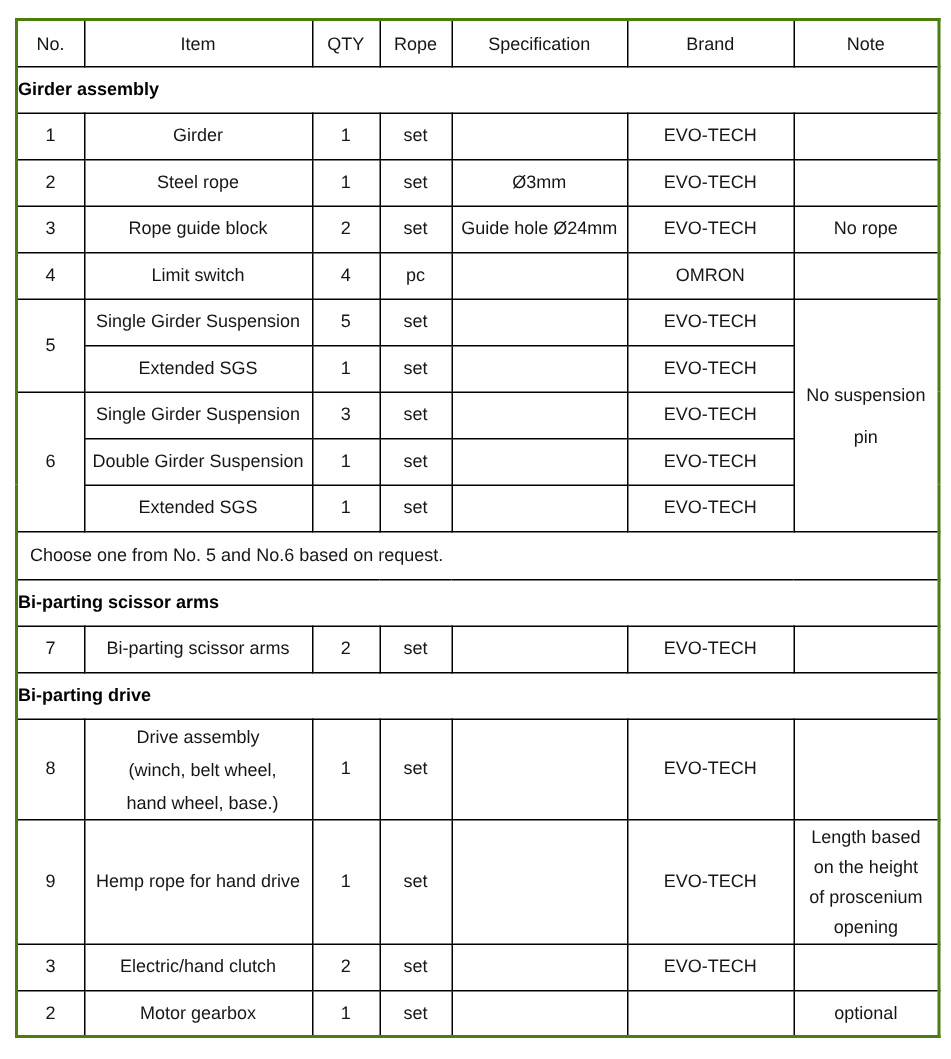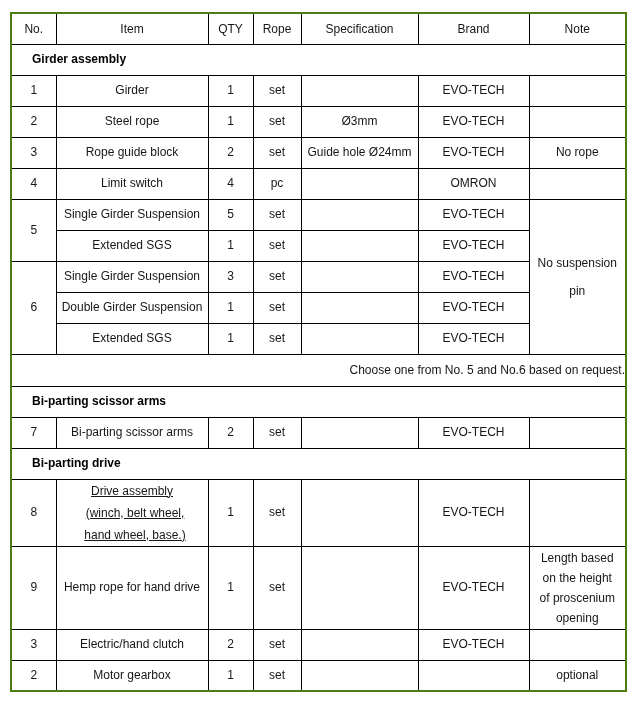--- a/index.html
+++ b/index.html
@@ -34,37 +34,37 @@
   td.hdr {
     font-weight: bold;
     font-size: 12.5px;
     color: #000000;
   }
   tr.header-row { height: 31px; }
   tr.section-row { height: 31px; }
   tr.section-row td {
     text-align: left;
     font-weight: bold;
-    padding-left: 20px;
+    padding-left: 0;
     color: #000000;
     margin-top: 32px;
   }
   tr.interlude-row { height: 32px; }
   tr.interlude-row td {
-    text-align: right;
+    text-align: left;
     font-weight: normal;
     padding-left: 8px;
   }
   td.no-cell { font-weight: bold; color: #000000; }
   td.item-cell {
     text-align: left;
     padding-left: 10px;
     padding-right: 4px;
   }
-  td.item-cell .line { line-height: 22px; text-decoration: underline; }
+  td.item-cell .line { line-height: 22px; }
   td.item-cell .indent { padding-left: 6px; }
   td.note-merged .line { line-height: 28px; }
   td.note-wrap .line { line-height: 20px; }
 </style>
 </head>
 <body>
 
 <table class="parts">
   <colgroup>
     <col style="width:45px">

